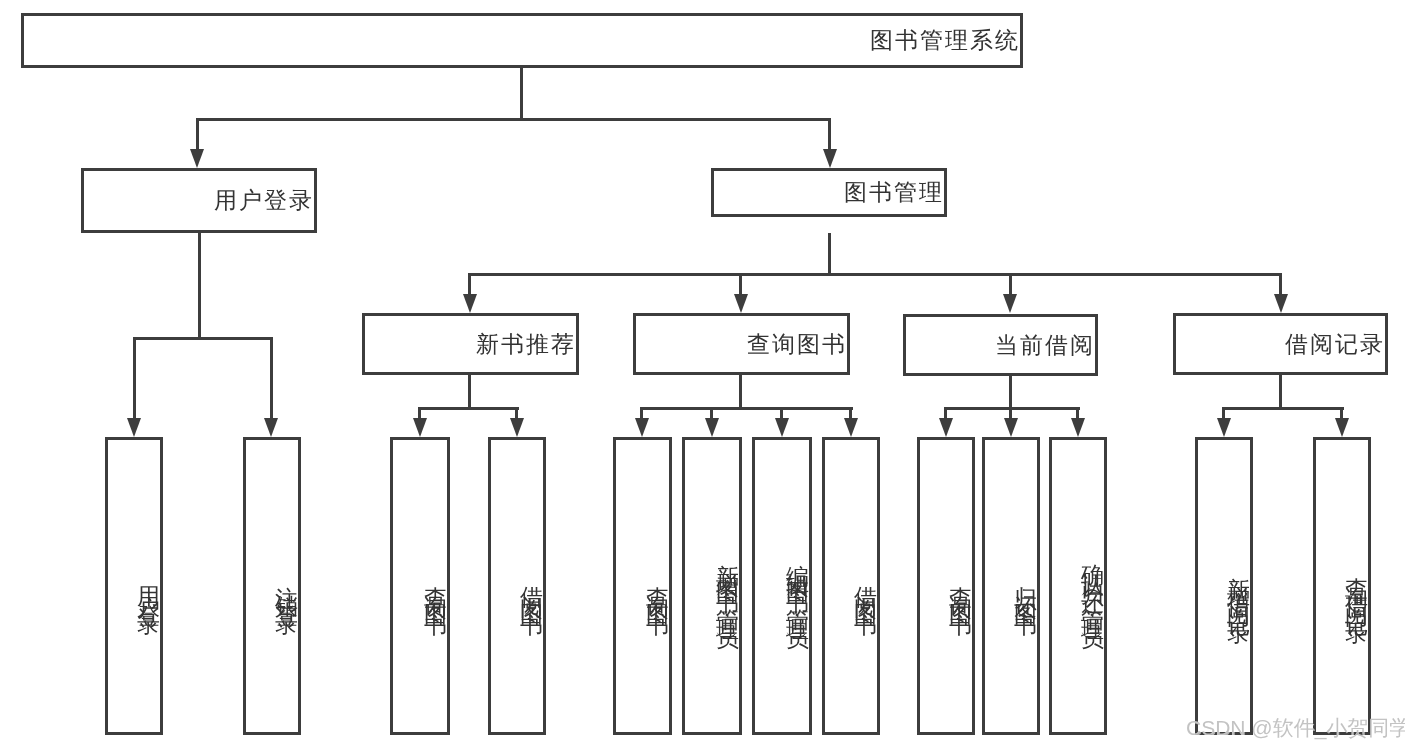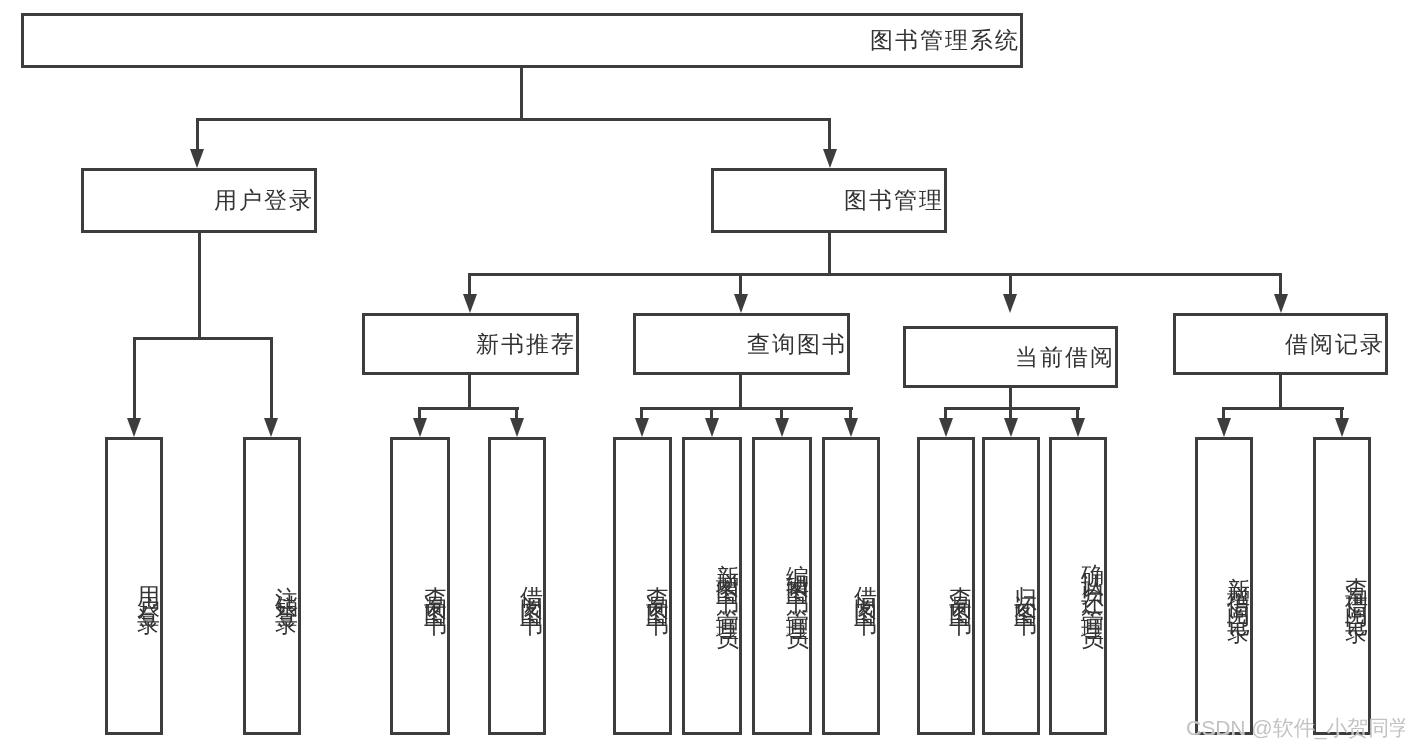--- a/index.html
+++ b/index.html
@@ -48,21 +48,21 @@
   <div class="vl" style="left:520px;top:68px;height:50px;"></div>
   <div class="hl" style="left:196px;top:118px;width:635px;"></div>
   <div class="vl" style="left:196px;top:118px;height:32px;"></div>
   <div class="arr" style="left:190px;top:149px;"></div>
   <div class="vl" style="left:828px;top:118px;height:32px;"></div>
   <div class="arr" style="left:823px;top:149px;"></div>
 
   <div class="box" style="left:81px;top:168px;width:236px;height:65px;">
     <span class="hlabel">用户登录</span>
   </div>
-  <div class="box" style="left:711px;top:168px;width:236px;height:65px;">
+  <div class="box" style="left:711px;top:168px;width:236px;height:49px;">
     <span class="hlabel">图书管理</span>
   </div>
 
   <div class="vl" style="left:198px;top:233px;height:104px;"></div>
   <div class="hl" style="left:133px;top:337px;width:140px;"></div>
   <div class="vl" style="left:133px;top:337px;height:82px;"></div>
   <div class="arr" style="left:127px;top:418px;"></div>
   <div class="vl" style="left:270px;top:337px;height:82px;"></div>
   <div class="arr" style="left:264px;top:418px;"></div>
 
@@ -76,21 +76,21 @@
   <div class="arr" style="left:1003px;top:294px;"></div>
   <div class="vl" style="left:1279px;top:273px;height:22px;"></div>
   <div class="arr" style="left:1274px;top:294px;"></div>
 
   <div class="box" style="left:362px;top:313px;width:217px;height:62px;">
     <span class="hlabel">新书推荐</span>
   </div>
   <div class="box" style="left:633px;top:313px;width:217px;height:62px;">
     <span class="hlabel">查询图书</span>
   </div>
-  <div class="box" style="left:903px;top:326px;width:215px;height:62px;">
+  <div class="box" style="left:903px;top:314px;width:195px;height:62px;">
     <span class="hlabel">当前借阅</span>
   </div>
   <div class="box" style="left:1173px;top:313px;width:215px;height:62px;">
     <span class="hlabel">借阅记录</span>
   </div>
 
   <div class="vl" style="left:468px;top:375px;height:32px;"></div>
   <div class="hl" style="left:418px;top:407px;width:101px;"></div>
   <div class="vl" style="left:418px;top:407px;height:12px;"></div>
   <div class="arr" style="left:413px;top:418px;"></div>

